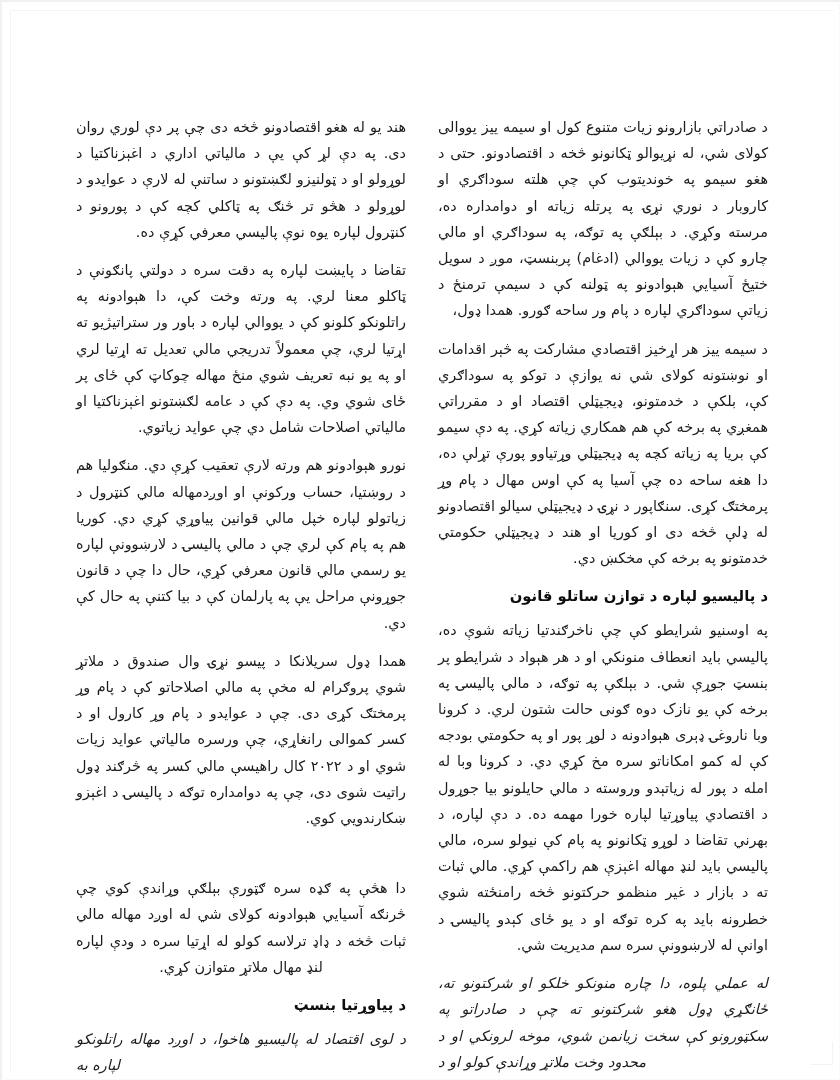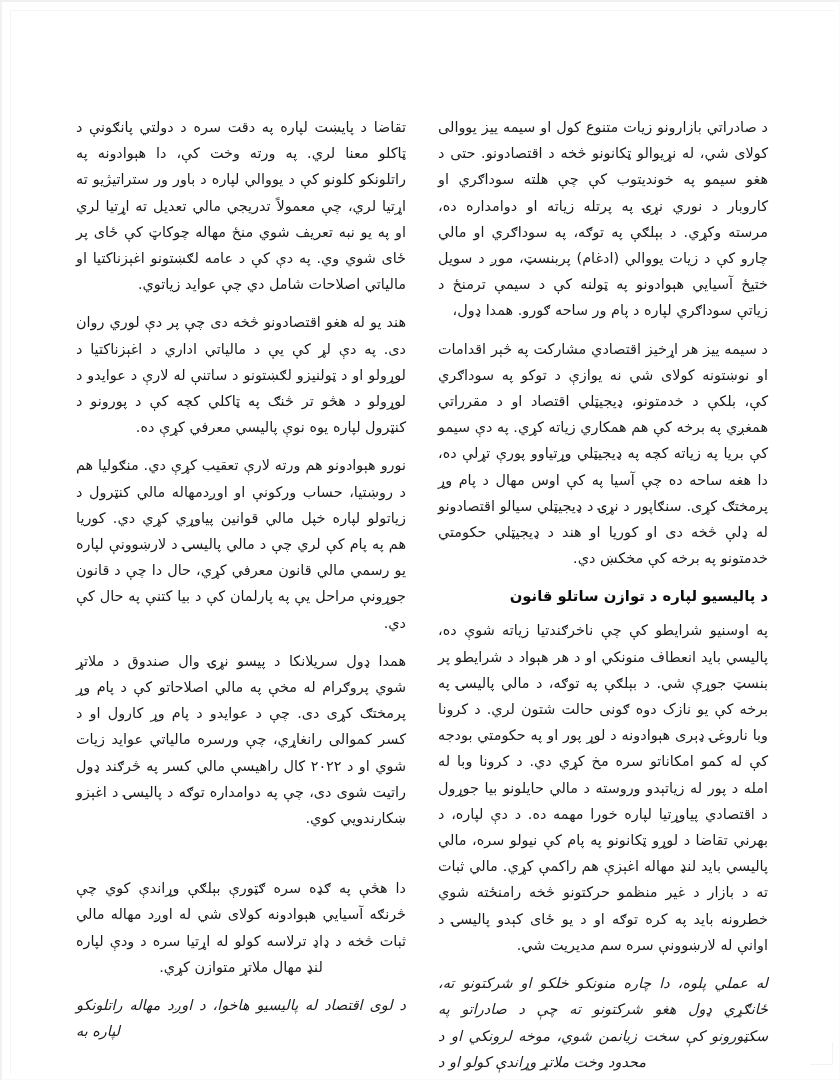--- a/index.html
+++ b/index.html
@@ -118,22 +118,23 @@
 
     <div class="column">
       <p class="para">د صادراتي بازارونو زیات متنوع کول او سیمه ییز یووالی کولای شي، له نړیوالو ټکانونو څخه د اقتصادونو. حتی د هغو سیمو په خوندیتوب کې چې هلته سوداګري او کاروبار د نوري نړۍ په پرتله زیاته او دوامداره ده، مرسته وکړي. د بېلګې په توګه، په سوداګري او مالي چارو کې د زیات یووالي (ادغام) پربنسټ، موږ د سویل ختیځ آسیایي هېوادونو په ټولنه کې د سیمې ترمنځ د زیاتې سوداګري لپاره د پام ور ساحه ګورو. همدا ډول،</p>
       <p class="para">د سیمه ییز هر اړخیز اقتصادي مشارکت په څېر اقدامات او نوښتونه کولای شي نه یوازې د توکو په سوداګري کې، بلکې د خدمتونو، ډیجیټلي اقتصاد او د مقرراتي همغږي په برخه کې هم همکاري زیاته کړي. په دې سیمو کې بریا په زیاته کچه په ډیجیټلي وړتیاوو پورې تړلې ده، دا هغه ساحه ده چې آسیا په کې اوس مهال د پام وړ پرمختګ کړی. سنګاپور د نړۍ د ډیجیټلي سیالو اقتصادونو له ډلې څخه دی او کوریا او هند د ډیجیټلي حکومتي خدمتونو په برخه کې مخکښ دي.</p>
       <h2 class="heading">د پالیسیو لپاره د توازن ساتلو قانون</h2>
       <p class="para">په اوسنیو شرایطو کې چې ناخرګندتیا زیاته شوې ده، پالیسي باید انعطاف منونکي او د هر هېواد د شرایطو پر بنسټ جوړې شي. د بېلګې په توګه، د مالي پالیسۍ په برخه کې یو نازک دوه ګونی حالت شتون لري. د کرونا وبا ناروغۍ ډېری هېوادونه د لوړ پور او په حکومتي بودجه کې له کمو امکاناتو سره مخ کړي دي. د کرونا وبا له امله د پور له زیاتېدو وروسته د مالي حایلونو بیا جوړول د اقتصادي پیاوړتیا لپاره خورا مهمه ده. د دې لپاره، د بهرني تقاضا د لوړو ټکانونو په پام کې نیولو سره، مالي پالیسي باید لنډ مهاله اغېزې هم راکمې کړي. مالي ثبات ته د بازار د غیر منظمو حرکتونو څخه رامنځته شوي خطرونه باید په کره توګه او د یو ځای کېدو پالیسۍ د اوانې له لارښوونې سره سم مدیریت شي.</p>
       <p class="para last-left">له عملي پلوه، دا چاره منونکو خلکو او شرکتونو ته، ځانګړي ډول هغو شرکتونو ته چې د صادراتو په سکټورونو کې سخت زیانمن شوي، موخه لرونکي او د محدود وخت ملاتړ وړاندې کولو او د</p>
     </div>
 
     <div class="column">
+      <p class="para">هند یو له هغو اقتصادونو څخه دی چې پر دې لوري روان دی. په دې لړ کې یې د مالیاتي اداري د اغېزناکتیا د لوړولو او د ټولنیزو لګښتونو د ساتنې له لارې د عوایدو د لوړولو د هڅو تر څنګ په ټاکلي کچه کې د پورونو د کنټرول لپاره یوه نوې پالیسي معرفي کړې ده.</p>
       <p class="para">تقاضا د پایښت لپاره په دقت سره د دولتي پانګونې د ټاکلو معنا لري. په ورته وخت کې، دا هېوادونه په راتلونکو کلونو کې د یووالي لپاره د باور ور ستراتیژیو ته اړتیا لري، چې معمولاً تدریجي مالي تعدیل ته اړتیا لري او په یو نبه تعریف شوي منځ مهاله چوکاټ کې ځای پر ځای شوي وي. په دې کې د عامه لګښتونو اغېزناکتیا او مالیاتي اصلاحات شامل دي چې عواید زیاتوي.</p>
-      <p class="para">هند یو له هغو اقتصادونو څخه دی چې پر دې لوري روان دی. په دې لړ کې یې د مالیاتي اداري د اغېزناکتیا د لوړولو او د ټولنیزو لګښتونو د ساتنې له لارې د عوایدو د لوړولو د هڅو تر څنګ په ټاکلي کچه کې د پورونو د کنټرول لپاره یوه نوې پالیسي معرفي کړې ده.</p>
       <p class="para">نورو هېوادونو هم ورته لارې تعقیب کړې دي. منګولیا هم د روښتیا، حساب ورکونې او اوږدمهاله مالي کنټرول د زیاتولو لپاره خپل مالي قوانین پیاوړي کړي دي. کوریا هم په پام کې لري چې د مالي پالیسۍ د لارښوونې لپاره یو رسمي مالي قانون معرفي کړي، حال دا چې د قانون جوړونې مراحل یې په پارلمان کې د بیا کتنې په حال کې دي.</p>
       <p class="para">همدا ډول سریلانکا د پیسو نړۍ وال صندوق د ملاتړ شوي پروګرام له مخې په مالي اصلاحاتو کې د پام وړ پرمختګ کړی دی. چې د عوایدو د پام وړ کارول او د کسر کموالی رانغاړي، چې ورسره مالیاتي عواید زیات شوي او د ۲۰۲۲ کال راهیسې مالي کسر په څرګند ډول راتیت شوی دی، چې په دوامداره توګه د پالیسۍ د اغېزو ښکارندویي کوي.</p>
       <p class="para last-center">دا هڅې په ګډه سره ګټورې بېلګې وړاندې کوي چې څرنګه آسیایي هېوادونه کولای شي له اوږد مهاله مالي ثبات څخه د ډاډ ترلاسه کولو له اړتیا سره د ودې لپاره لنډ مهال ملاتړ متوازن کړي.</p>
+      <h2 class="heading">د پیاوړتیا بنسټ</h2>
       <p class="para last-left">د لوی اقتصاد له پالیسیو هاخوا، د اوږد مهاله راتلونکو لپاره به</p>
     </div>
 
   </div>
 </div>
 
 </body></html>

